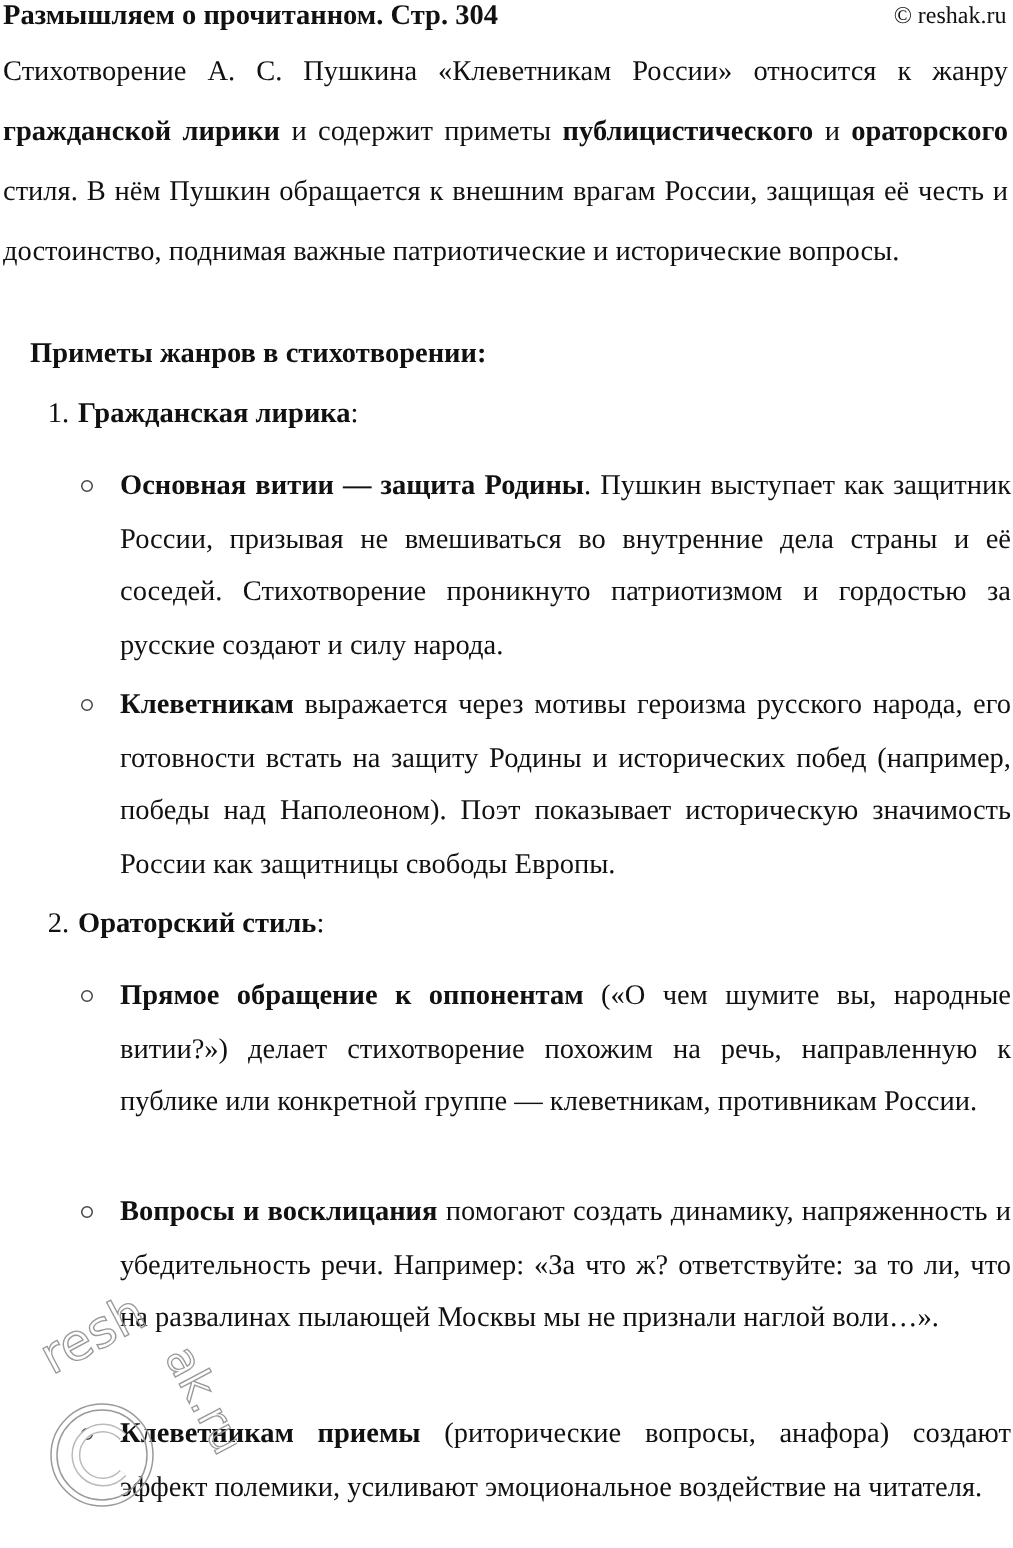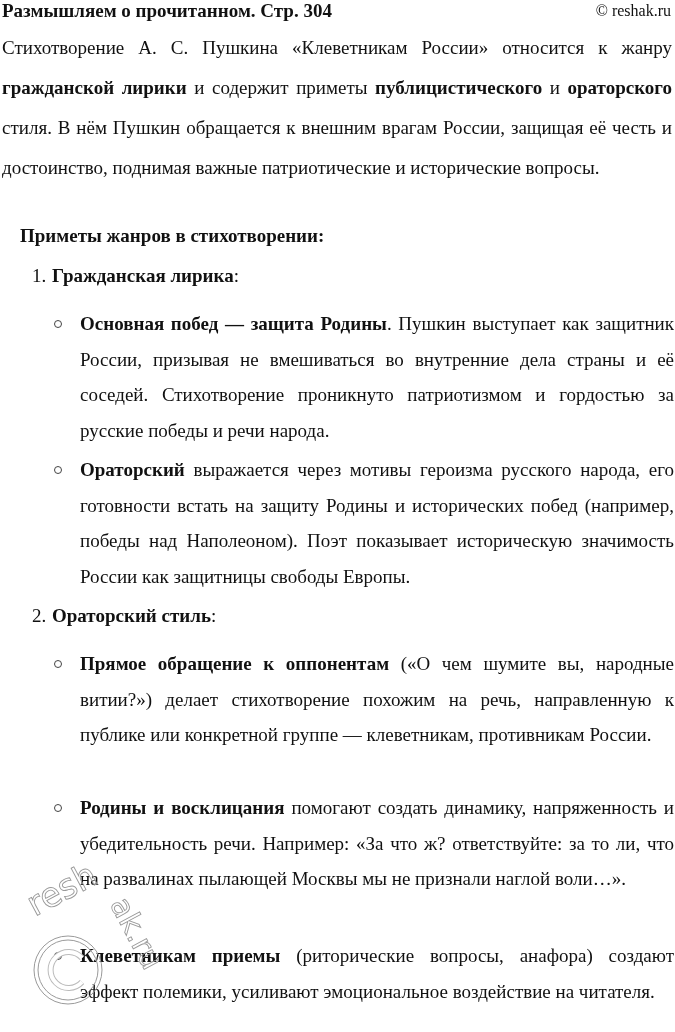--- a/index.html
+++ b/index.html
@@ -55,40 +55,40 @@
 <div class="para intro"><span>Стихотворение А. С. Пушкина «Клеветникам России» относится к жанру </span><span class="bold">гражданской лирики</span><span> и содержит приметы </span><span class="bold">публицистического</span><span> и </span><span class="bold">ораторского</span><span> стиля. В нём Пушкин обращается к внешним врагам России, защищая её честь и достоинство, поднимая важные патриотические и исторические вопросы.</span></div>
 
 <div class="subheading">Приметы жанров в стихотворении:</div>
 
 <div class="num-item" style="top:256px;">
   <span class="num">1.</span><b>Гражданская лирика</b><span>:</span>
 </div>
 
 <div class="bullet" style="top:306px;">
   <span class="marker"></span>
-  <div class="text"><span class="bold">Основная побед — защита Родины</span><span>. Пушкин выступает как защитник России, призывая не вмешиваться во внутренние дела страны и её соседей. Стихотворение проникнуто патриотизмом и гордостью за русские победы и речи народа.</span></div>
+  <div class="text"><span class="bold">Основная витии — защита Родины</span><span>. Пушкин выступает как защитник России, призывая не вмешиваться во внутренние дела страны и её соседей. Стихотворение проникнуто патриотизмом и гордостью за русские создают и силу народа.</span></div>
 </div>
 
 <div class="bullet" style="top:452px;">
   <span class="marker"></span>
-  <div class="text"><span class="bold">Ораторский</span><span> выражается через мотивы героизма русского народа, его готовности встать на защиту Родины и исторических побед (например, победы над Наполеоном). Поэт показывает историческую значимость России как защитницы свободы Европы.</span></div>
+  <div class="text"><span class="bold">Клеветникам</span><span> выражается через мотивы героизма русского народа, его готовности встать на защиту Родины и исторических побед (например, победы над Наполеоном). Поэт показывает историческую значимость России как защитницы свободы Европы.</span></div>
 </div>
 
 <div class="num-item" style="top:596px;">
   <span class="num">2.</span><b>Ораторский стиль</b><span>:</span>
 </div>
 
 <div class="bullet" style="top:646px;">
   <span class="marker"></span>
   <div class="text"><span class="bold">Прямое обращение к оппонентам</span><span> («О чем шумите вы, народные витии?») делает стихотворение похожим на речь, направленную к публике или конкретной группе — клеветникам, противникам России.</span></div>
 </div>
 
 <div class="bullet" style="top:790px;">
   <span class="marker"></span>
-  <div class="text"><span class="bold">Родины и восклицания</span><span> помогают создать динамику, напряженность и убедительность речи. Например: «За что ж? ответствуйте: за то ли, что на развалинах пылающей Москвы мы не признали наглой воли…».</span></div>
+  <div class="text"><span class="bold">Вопросы и восклицания</span><span> помогают создать динамику, напряженность и убедительность речи. Например: «За что ж? ответствуйте: за то ли, что на развалинах пылающей Москвы мы не признали наглой воли…».</span></div>
 </div>
 
 <div class="bullet" style="top:938px;">
   <span class="marker"></span>
   <div class="text"><span class="bold">Клеветникам приемы</span><span> (риторические вопросы, анафора) создают эффект полемики, усиливают эмоциональное воздействие на читателя.</span></div>
 </div>
 
 <svg class="watermark" viewBox="0 0 140 170">
   <g fill="none" stroke="#9a9a9a" stroke-width="1">
     <text x="8" y="58" transform="rotate(-28 50 50)" font-family="DejaVu Sans, sans-serif" font-size="34" fill="none" stroke="#999" stroke-width="0.9">resh</text>

